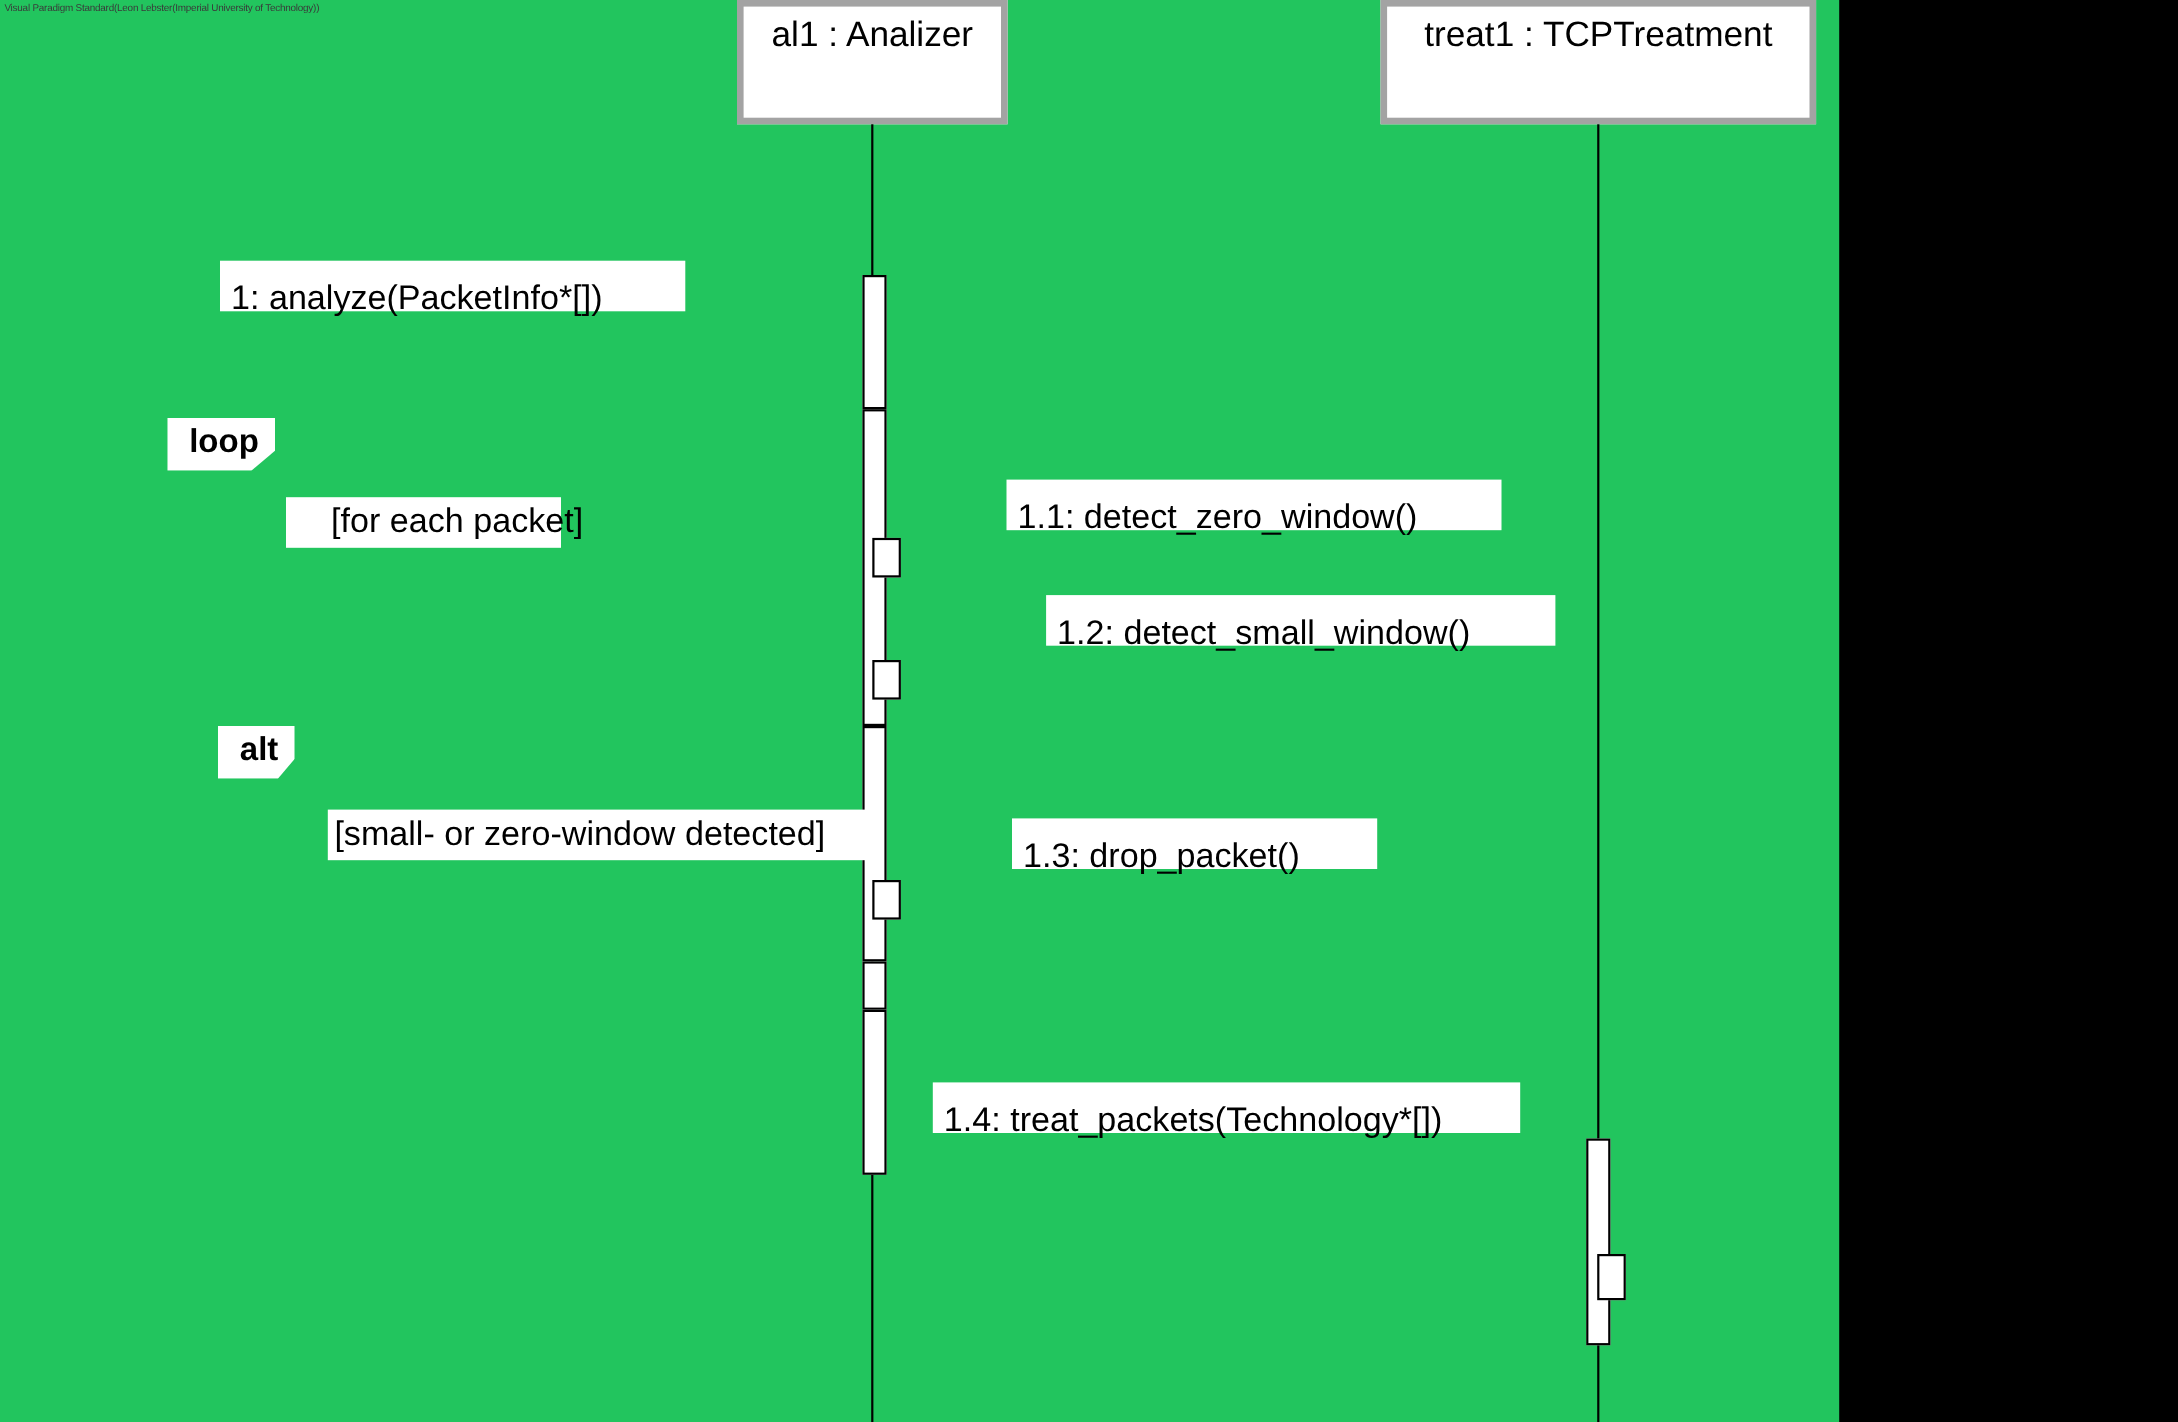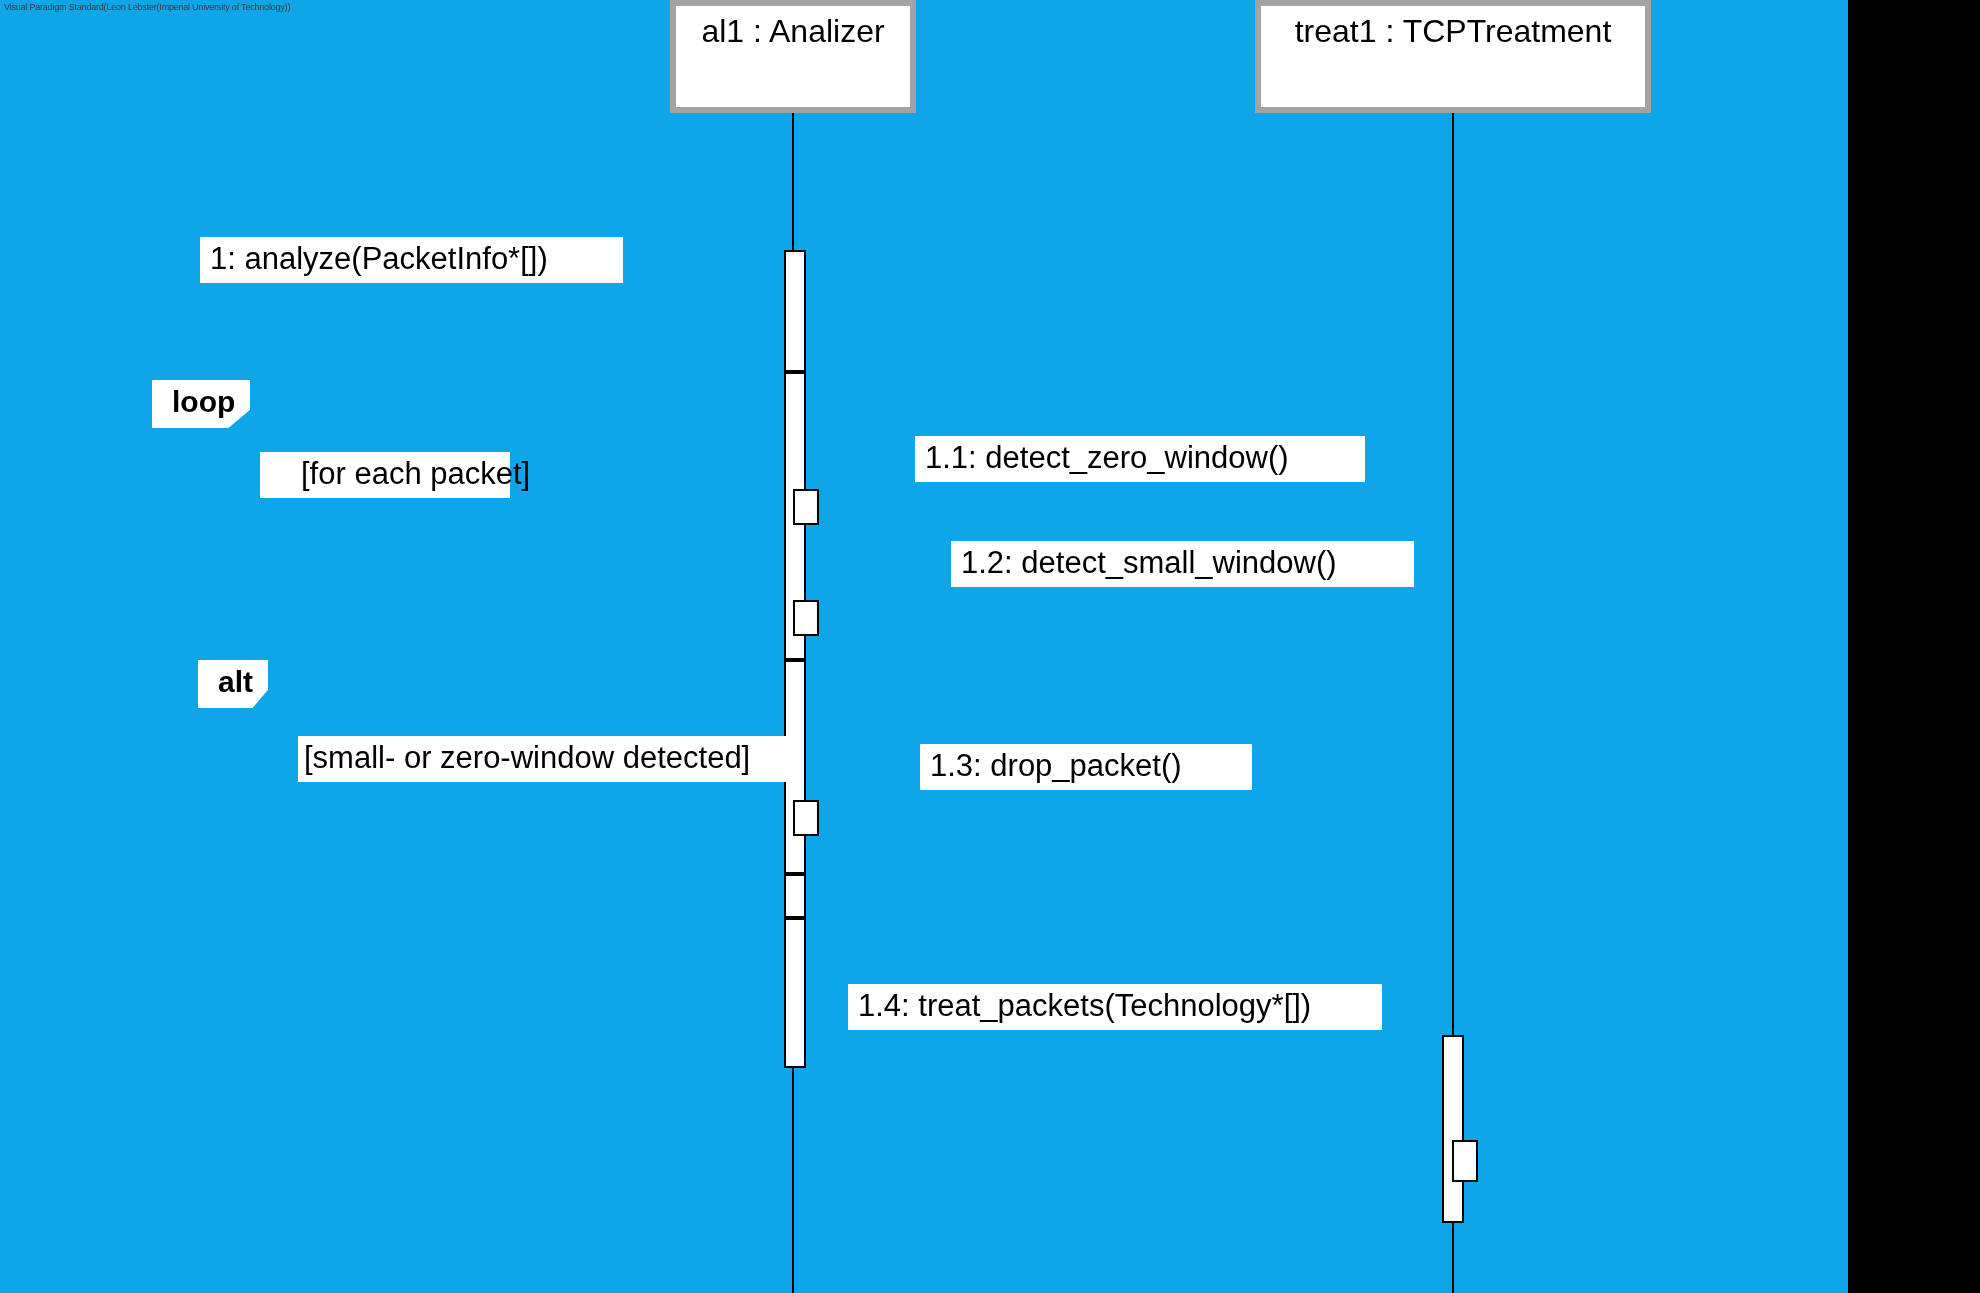--- a/index.html
+++ b/index.html
@@ -6,23 +6,23 @@
   html, body {
     margin: 0;
     padding: 0;
     background: #000000;
   }
   body {
     font-family: "Liberation Sans", sans-serif;
   }
   #canvas {
     position: relative;
-    width: 1848px;
+    width: 1672px;
     height: 1293px;
-    background: #0ea5e9;
+    background: #22c55e;
     overflow: hidden;
   }
 
   
   .watermark {
     position: absolute;
     left: 4px;
     top: 2px;
     font-size: 9px;
     line-height: 11px;
@@ -67,21 +67,21 @@
   }
 
   
   .msg-label {
     position: absolute;
     background: #ffffff;
     color: #000000;
     font-size: 31px;
     line-height: 44px;
     height: 46px;
-    padding: 0 10px;
+    padding: 12px 10px;
     box-sizing: border-box;
     white-space: nowrap;
     font-family: "Liberation Sans", sans-serif;
   }
 
   
   .frag-tag {
     position: absolute;
     background: #ffffff;
     color: #000000;

